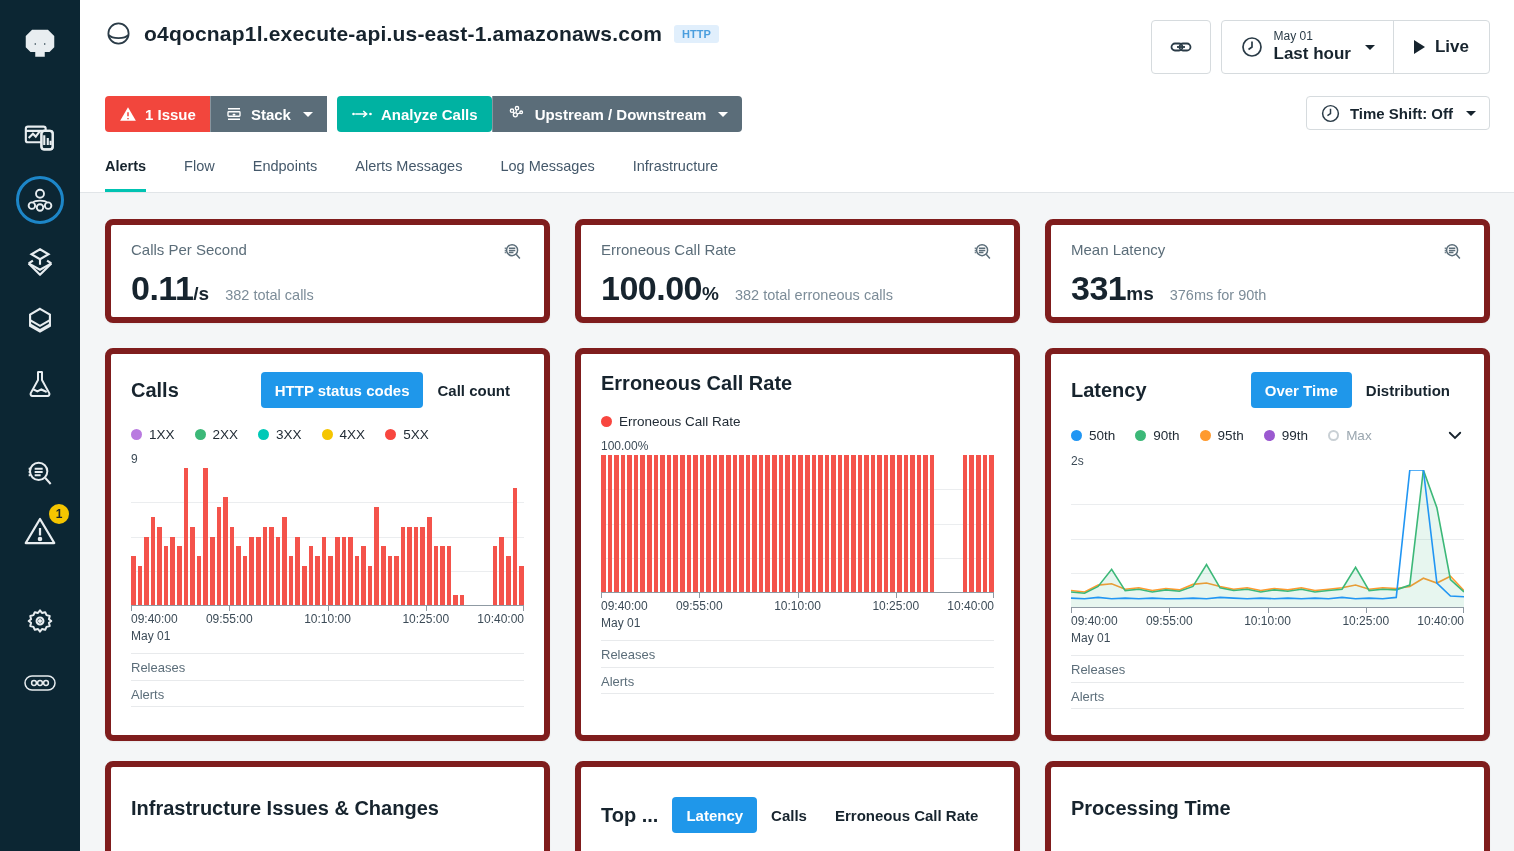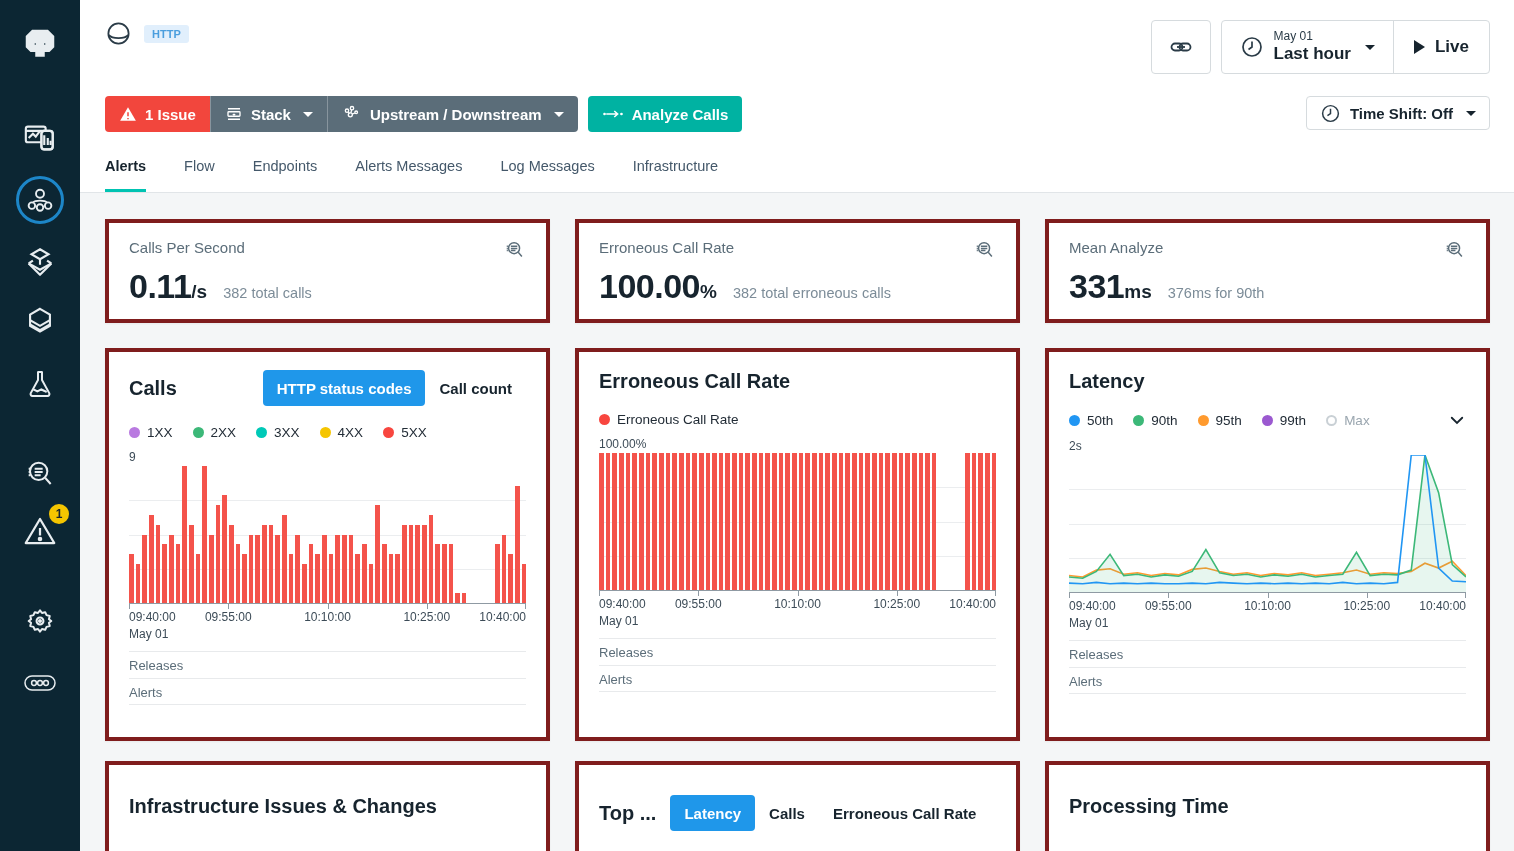--- a/index.html
+++ b/index.html
@@ -42,21 +42,21 @@
   .a-analyze { background:#00b2a2; border-radius:4px; margin-left:10px; }
   .tshift { height:34px; gap:9px; padding:0 13px; font-size:15px; font-weight:600; color:#17242e; }
 
   .tabs { display:flex; gap:38px; padding:26px 24px 0 25px; border-bottom:1px solid #e1e5e8; }
   .tab { font-size:14.5px; color:#44586a; padding-bottom:15px; cursor:pointer; }
   .tab.active { color:#17242e; font-weight:700; border-bottom:3px solid #00c3b2; }
 
   .content { flex:1; background:#f4f6f7; padding:26px 24px 0 25px; overflow:hidden; }
   .grid { display:grid; grid-template-columns:repeat(3,1fr); column-gap:25px; }
   .g2 { margin-top:25px; } .g3 { margin-top:20px; }
-  .card { background:#fff; border:4px solid #7f1d1d; border-radius:0; box-shadow:0 1px 2px rgba(0,0,0,.05); }
+  .card { background:#fff; border:6px solid #7f1d1d; border-radius:8px; box-shadow:0 1px 2px rgba(0,0,0,.05); }
 
   
   .stat { height:104px; padding:16px 20px 0; }
   .stat-top { display:flex; justify-content:space-between; align-items:flex-start; }
   .stat-label { font-size:15px; color:#5b6d79; }
   .stat-line { display:flex; align-items:baseline; margin-top:6px; }
   .stat-val { font-size:34px; font-weight:700; letter-spacing:-.5px; }
   .stat-unit { font-size:19px; font-weight:700; }
   .stat-sub { font-size:14.5px; color:#7c8c98; margin-left:16px; }
 
@@ -173,20 +173,21 @@
   </div>
 
   <div class="main">
 
     <div class="topbar">
       <div class="svc">
         <svg width="27" height="27" viewBox="0 0 24 24" fill="none" stroke="#2a3b47" stroke-width="1.6">
           <circle cx="12" cy="12" r="9"></circle>
             <path d="M3.4 13.5c3 3.4 14.2 3.4 17.2 0"></path>
         </svg>
+        <span class="svc-title">o4qocnap1l.execute-api.us-east-1.amazonaws.com</span>
         <span class="http-badge">HTTP</span>
       </div>
       <div class="controls">
         <div class="ctl-btn link-btn">
           <svg width="24" height="24" viewBox="0 0 24 24" fill="none" stroke="#2a3b47" stroke-width="1.8">
             <rect x="2.5" y="8.5" width="11" height="7" rx="3.5"></rect>
               <rect x="10.5" y="8.5" width="11" height="7" rx="3.5"></rect>
               <path d="M8 12h8"></path>
           </svg>
         </div>
@@ -220,40 +221,40 @@
           <span>1 Issue</span>
         </div>
         <div class="abtn a-stack">
           <svg width="18" height="18" viewBox="0 0 24 24" fill="none" stroke="#fff" stroke-width="1.8">
             <path d="M4 5h16M4 19h16"></path>
               <rect x="4" y="9" width="16" height="6" rx="1"></rect>
               <path d="M10.5 12l1.5 1.5L13.5 12"></path>
           </svg>
           <span>Stack</span>
           <span class="caret"></span>
+        </div>
+        <div class="abtn a-analyze">
+          <svg width="22" height="14" viewBox="0 0 26 14" fill="none" stroke="#fff" stroke-width="1.8">
+            <circle cx="3" cy="7" r="1.6" fill="#fff" stroke="none"></circle>
+              <path d="M5 7h13M14.5 3.5L18.5 7l-4 3.5"></path>
+              <circle cx="23" cy="7" r="1.6" fill="#fff" stroke="none"></circle>
+          </svg>
+          <span>Analyze Calls</span>
         </div>
         <div class="abtn a-updown">
           <svg width="20" height="20" viewBox="0 0 24 24" fill="none" stroke="#fff" stroke-width="1.6">
             <circle cx="6" cy="8" r="2"></circle>
               <circle cx="12" cy="5" r="2"></circle>
               <circle cx="10" cy="13" r="2.4"></circle>
               <circle cx="17" cy="10" r="1.6"></circle>
             <path d="M7.5 9.5l1.5 2M11.5 7l-.8 3.6M15.5 10.8l-3.3 1.4"></path>
           </svg>
           <span>Upstream / Downstream</span>
           <span class="caret"></span>
         </div>
-        <div class="abtn a-analyze">
-          <svg width="22" height="14" viewBox="0 0 26 14" fill="none" stroke="#fff" stroke-width="1.8">
-            <circle cx="3" cy="7" r="1.6" fill="#fff" stroke="none"></circle>
-              <path d="M5 7h13M14.5 3.5L18.5 7l-4 3.5"></path>
-              <circle cx="23" cy="7" r="1.6" fill="#fff" stroke="none"></circle>
-          </svg>
-          <span>Analyze Calls</span>
-        </div>
       </div>
       <div class="ctl-btn abtn tshift">
         <svg width="21" height="21" viewBox="0 0 24 24" fill="none" stroke="#2a3b47" stroke-width="1.7">
           <circle cx="12" cy="12" r="9"></circle>
             <path d="M12 6.5V12l-3.5 2.5"></path>
         </svg>
         <span>Time Shift: Off</span>
         <span class="caret"></span>
       </div>
     </div>
@@ -293,21 +294,21 @@
             </svg>
           </div>
           <div class="stat-line">
             <span class="stat-val">100.00</span>
             <span class="stat-unit">%</span>
             <span class="stat-sub">382 total erroneous calls</span>
           </div>
         </div>
         <div class="card stat">
           <div class="stat-top">
-            <span class="stat-label">Mean Analyze</span>
+            <span class="stat-label">Mean Latency</span>
             <svg width="22" height="22" viewBox="0 0 24 24" fill="none" stroke="#5b6d79" stroke-width="1.6">
               <circle cx="11" cy="10" r="6"></circle>
                 <path d="M15.5 14.5l4 4.5M7.5 8h7M7.5 10.3h7M7.5 12.6h5M3 8h1.2M3 10.3h1.2M3 12.6h1.2"></path>
             </svg>
           </div>
           <div class="stat-line">
             <span class="stat-val">331</span>
             <span class="stat-unit">ms</span>
             <span class="stat-sub">376ms for 90th</span>
           </div>
@@ -526,20 +527,24 @@
           <div class="xdate">May 01</div>
           <div class="meta">
             <div class="meta-row">Releases</div>
             <div class="meta-row">Alerts</div>
           </div>
         </div>
 
         <div class="card chart-card">
           <div class="card-head">
             <span class="card-title">Latency</span>
+            <div class="tgl-group" id="latency-toggles">
+                <div class="tgl active">Over Time</div>
+                <div class="tgl">Distribution</div>
+              </div>
           </div>
           <div class="legend" id="legend-2">
           <div class="li">
                 <span class="dot" style="background: rgb(33, 150, 243);"></span>
                 <span>50th</span>
               </div>
               <div class="li">
                 <span class="dot" style="background: rgb(60, 184, 120);"></span>
                 <span>90th</span>
               </div>

